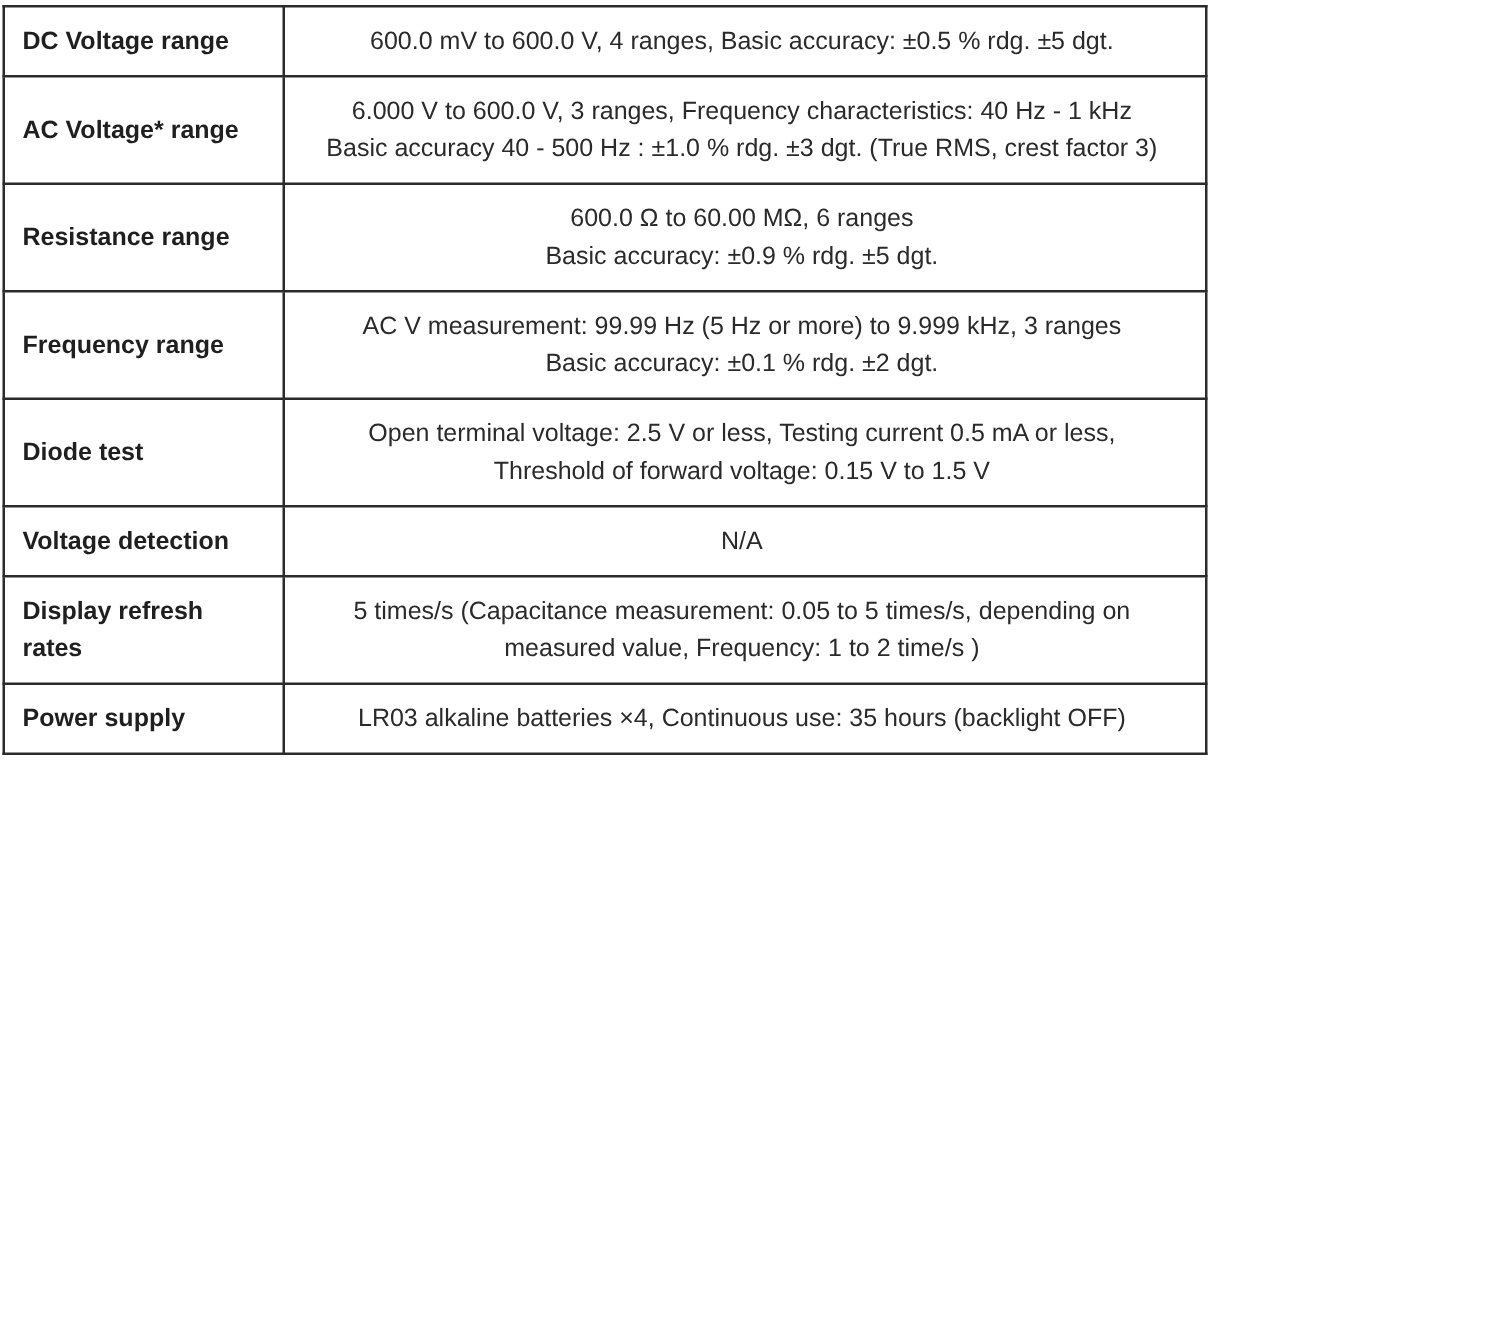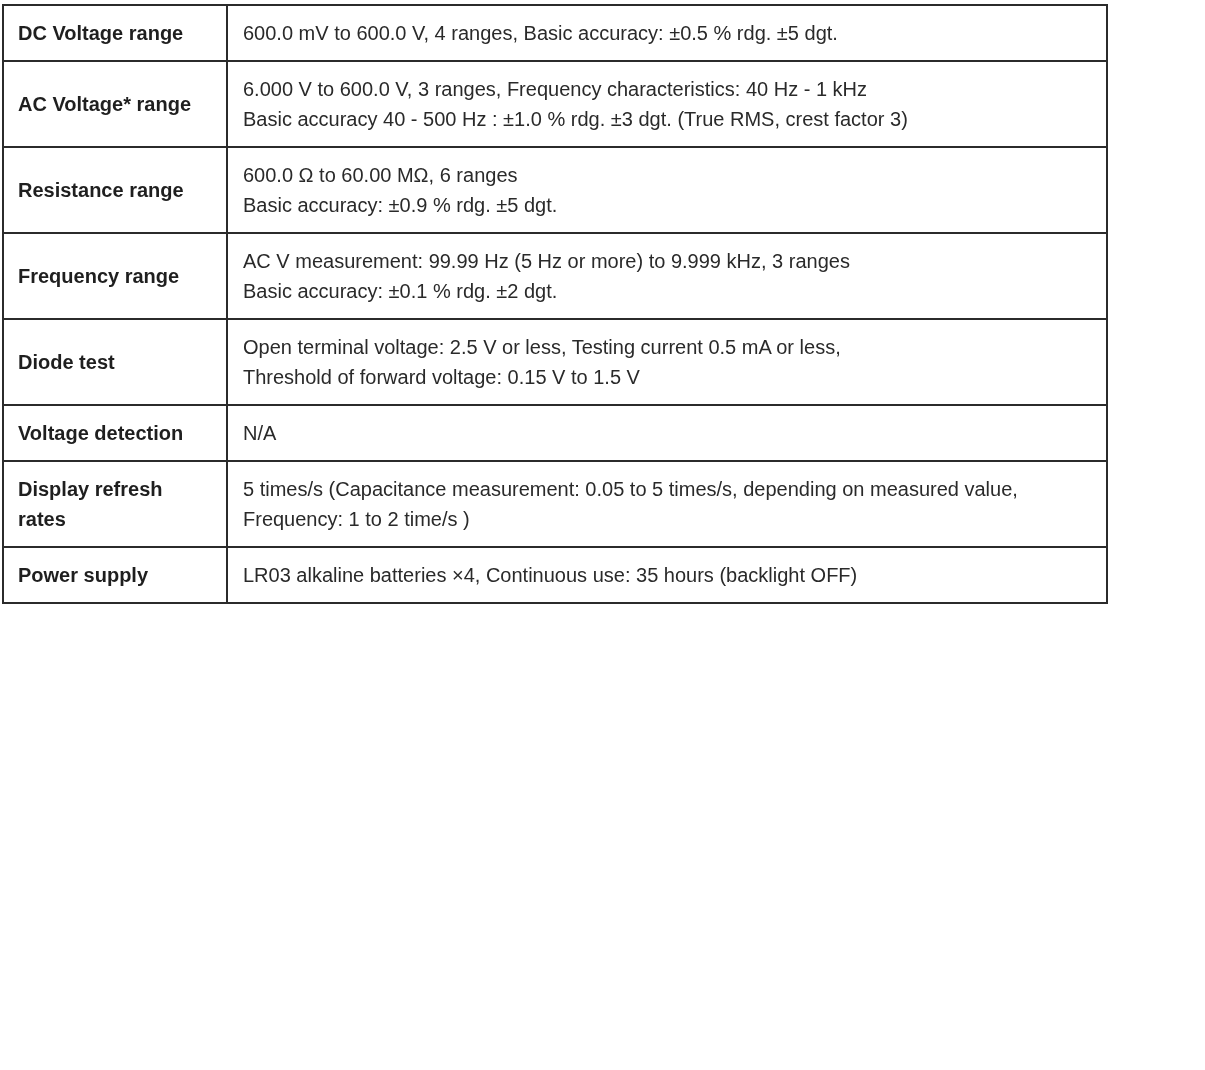--- a/index.html
+++ b/index.html
@@ -9,21 +9,21 @@
   }
   body {
     width: 1205px;
     height: 1070px;
     font-family: "Liberation Sans", sans-serif;
     color: #222222;
   }
   table.spec-table {
     border-collapse: collapse;
     table-layout: fixed;
-    width: 1106px;
+    width: 964px;
     margin: 4px 2px 0 2px;
     background: #ffffff;
   }
   table.spec-table th,
   table.spec-table td {
     border: 2px solid #2b2b2b;
     font-size: 20px;
     line-height: 30px;
     vertical-align: middle;
     background: #ffffff;
@@ -31,21 +31,21 @@
   th.label-cell {
     width: 194px;
     padding: 12px 14px 12px 14px;
     text-align: left;
     font-weight: bold;
     color: #1f1f1f;
     letter-spacing: 0;
   }
   td.value-cell {
     padding: 12px 20px 12px 15px;
-    text-align: left;
+    text-align: center;
     font-weight: normal;
     color: #2a2a2a;
     word-wrap: break-word;
   }
   td.value-cell div {
     white-space: normal;
   }
 </style>
 </head>
 <body>

